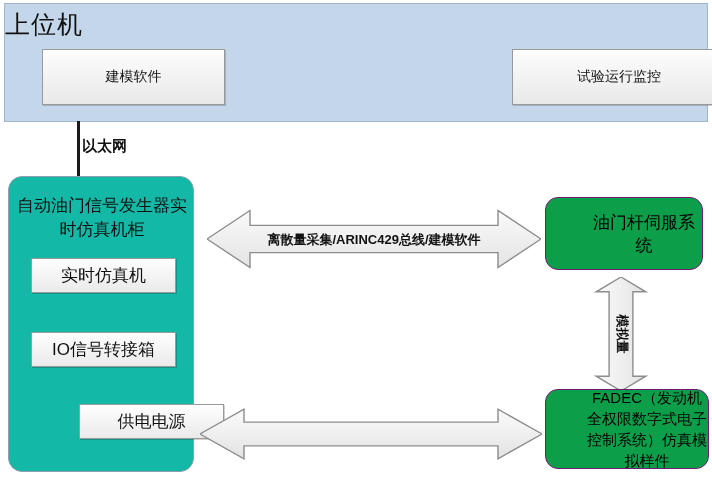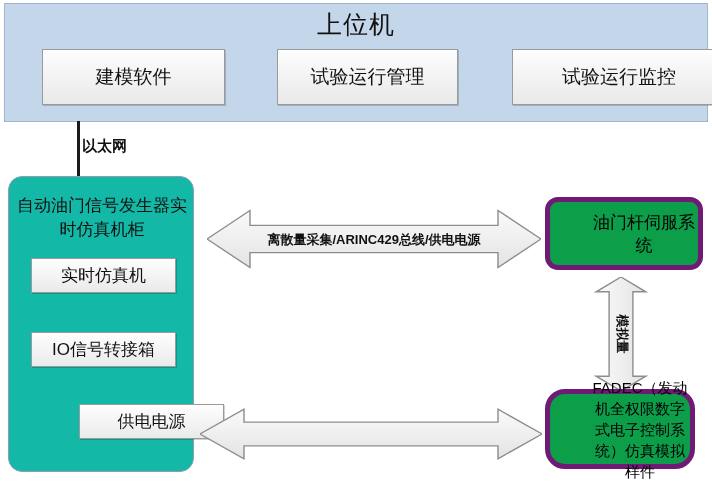--- a/index.html
+++ b/index.html
@@ -27,37 +27,37 @@
     height: 119px;
     background: #c4d6e9;
     border: 1px solid #9fb6cd;
     box-sizing: border-box;
   }
   .host-title {
     position: absolute;
     left: 0;
     top: 4px;
     width: 100%;
-    text-align: center;
+    text-align: left;
     font-size: 25px;
     color: #111111;
     letter-spacing: 1px;
   }
   .host-box {
     position: absolute;
     top: 45px;
     height: 56px;
     background: linear-gradient(180deg, #fdfdfd 0%, #f2f2f2 55%, #e9e9e9 100%);
     border: 1px solid #9a9a9a;
     box-shadow: 1px 1px 0 rgba(0,0,0,0.18);
     box-sizing: border-box;
     display: flex;
     align-items: center;
     justify-content: center;
-    font-size: 19px;
+    font-size: 14px;
     color: #111111;
   }
   .host-box.b0 { left: 37px;  width: 183px; }
   .host-box.b1 { left: 272px; width: 181px; }
   .host-box.b2 { left: 507px; width: 214px; }
 
   
   .eth-line {
     position: absolute;
     left: 77px;
@@ -114,37 +114,37 @@
     color: #111111;
   }
   .cab-box.c0 { top: 81px; }
   .cab-box.c1 { top: 155px; }
   .cab-box.c2 { top: 227px; margin-left: 48px; }
 
   
   .green-box {
     position: absolute;
     background: #0d9e4a;
-    border: 5px solid #701a75;
+    border: 1px solid #701a75;
     border-radius: 13px;
     box-sizing: border-box;
     display: flex;
     align-items: center;
     justify-content: center;
     text-align: center;
     color: #000000;
     padding-left: 40px;
   }
   .green-box.g0 {
     left: 545px; top: 197px; width: 158px; height: 73px;
     font-size: 17px; line-height: 23px;
   }
   .green-box.g1 {
-    left: 545px; top: 389px; width: 150px; height: 80px;
-    font-size: 15px; line-height: 21px; border-radius: 20px;
+    left: 545px; top: 389px; width: 164px; height: 80px;
+    font-size: 15px; line-height: 21px;
   }
 
   
   .h-arrow {
     position: absolute;
     background: linear-gradient(180deg, #fbfbfb 0%, #efefef 50%, #e2e2e2 100%);
     filter: drop-shadow(1px 1px 0 rgba(0,0,0,0.22));
   }
   .h-arrow.a0 {
     left: 207px; top: 208px; width: 334px; height: 62px;
@@ -208,40 +208,39 @@
 </style>
 </head>
 <body>
 
 <div id="canvas">
 
   <div class="host-panel">
     <div class="host-title">上位机</div>
 
     <div class="host-box b0">建模软件</div>
-    <div class="host-box b1">试验运行管理</div>
     <div class="host-box b2">试验运行监控</div>
   </div>
 
   <div class="eth-line"></div>
   <div class="eth-label">以太网</div>
 
   <div class="cabinet">
     <div class="cabinet-title">自动油门信号发生器实时仿真机柜</div>
 
     <div class="cab-box c0">实时仿真机</div>
     <div class="cab-box c1">IO信号转接箱</div>
     <div class="cab-box c2">供电电源</div>
   </div>
 
   <div class="h-arrow a0"></div>
   <svg class="h-arrow-outline a0" viewBox="0 0 334 62" preserveAspectRatio="none">
     <polygon points="0,31 43,2.5 43,17.4 291,17.4 291,2.5 334,31 291,59.5 291,44.6 43,44.6 43,59.5" fill="none" stroke="#8d8d8d" stroke-width="1.4"></polygon>
   </svg>
-  <div class="h-arrow-label a0">离散量采集/ARINC429总线/供电电源</div>
+  <div class="h-arrow-label a0">离散量采集/ARINC429总线/建模软件</div>
 
   <div class="h-arrow a1"></div>
   <svg class="h-arrow-outline a1" viewBox="0 0 342 54" preserveAspectRatio="none">
     <polygon points="0,27 44,2.2 44,15.1 298,15.1 298,2.2 342,27 298,51.8 298,38.9 44,38.9 44,51.8" fill="none" stroke="#8d8d8d" stroke-width="1.4"></polygon>
   </svg>
 
   <div class="v-arrow"></div>
   <svg class="v-arrow-outline" viewBox="0 0 54 114" preserveAspectRatio="none">
     <polygon points="27,0 51.8,14.8 38.9,14.8 38.9,99.2 51.8,99.2 27,114 2.2,99.2 15.1,99.2 15.1,14.8 2.2,14.8" fill="none" stroke="#8d8d8d" stroke-width="1.4"></polygon>
   </svg>

